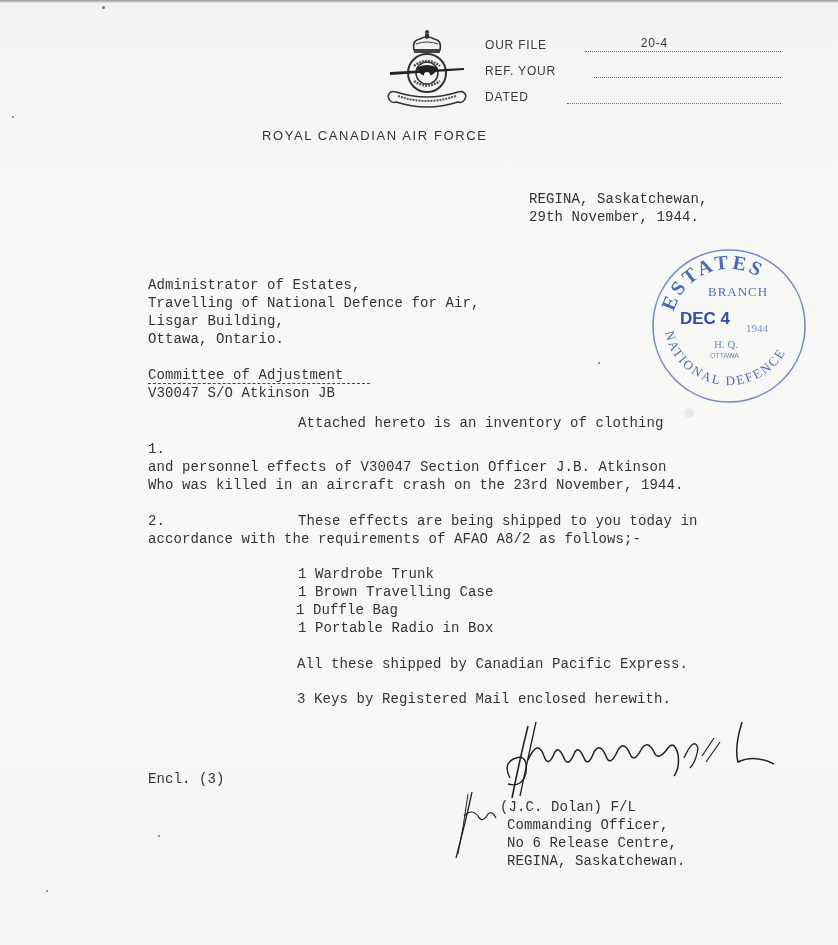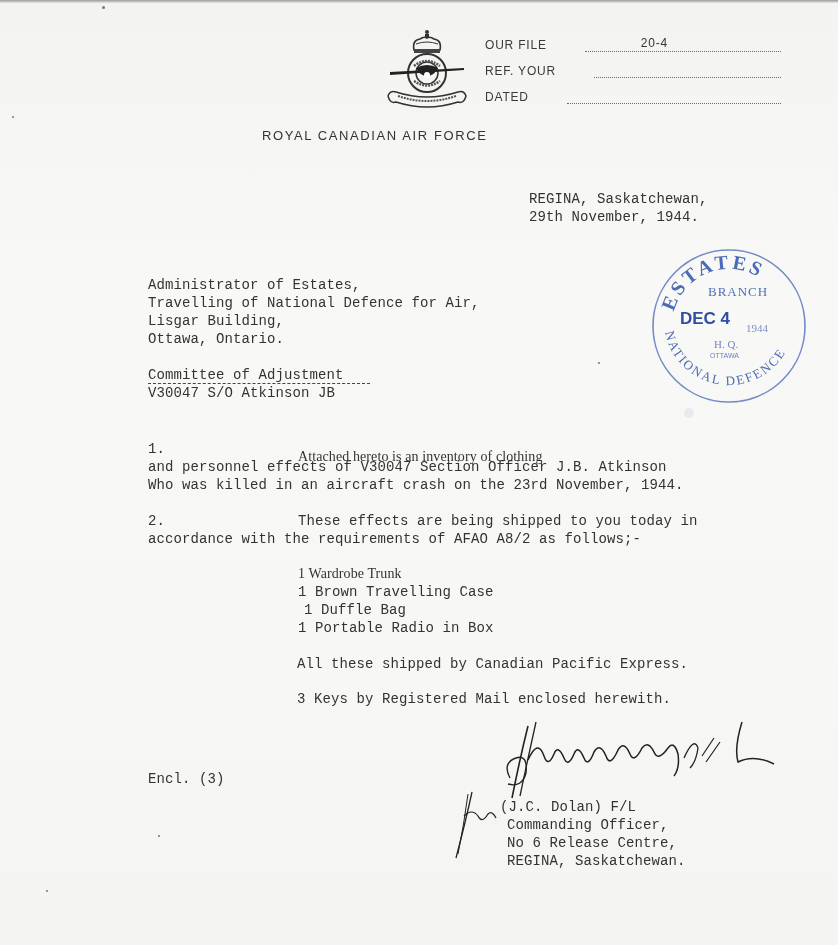--- a/index.html
+++ b/index.html
@@ -142,31 +142,31 @@
   <div class="abs tw" style="left:148px; top:276px;">Administrator of Estates,</div>
   <div class="abs tw" style="left:148px; top:294px;">Travelling of National Defence for Air,</div>
   <div class="abs tw" style="left:148px; top:312px;">Lisgar Building,</div>
   <div class="abs tw" style="left:148px; top:330px;">Ottawa, Ontario.</div>
 
   <div class="abs tw" style="left:148px; top:366px;">Committee of Adjustment</div>
   <div class="abs underline-subject"></div>
   <div class="abs tw" style="left:148px; top:384px;">V30047 S/O Atkinson JB</div>
 
   <div class="abs tw" style="left:148px; top:440px;">1.</div>
-  <div class="abs tw" style="left:298px; top:448px;font-family:Liberation Serif, serif;">Attached hereto is an inventory of clothing</div>
+  <div class="abs tw" style="left:298px; top:414px;">Attached hereto is an inventory of clothing</div>
   <div class="abs tw" style="left:148px; top:458px;">and personnel effects of V30047 Section Officer J.B. Atkinson</div>
   <div class="abs tw" style="left:148px; top:476px;">Who was killed in an aircraft crash on the 23rd November, 1944.</div>
 
   <div class="abs tw" style="left:148px; top:512px;">2.</div>
   <div class="abs tw" style="left:298px; top:512px;">These effects are being shipped to you today in</div>
   <div class="abs tw" style="left:148px; top:530px;">accordance with the requirements of AFAO A8/2 as follows;-</div>
 
-  <div class="abs tw" style="left:298px; top:565px;font-family:Liberation Serif, serif;">1 Wardrobe Trunk</div>
+  <div class="abs tw" style="left:298px; top:565px;">1 Wardrobe Trunk</div>
   <div class="abs tw" style="left:298px; top:583px;">1 Brown Travelling Case</div>
-  <div class="abs tw" style="left:304px; top:601px;">1 Duffle Bag</div>
+  <div class="abs tw" style="left:296px; top:601px;">1 Duffle Bag</div>
   <div class="abs tw" style="left:298px; top:619px;">1 Portable Radio in Box</div>
 
   <div class="abs tw" style="left:297px; top:655px;">All these shipped by Canadian Pacific Express.</div>
   <div class="abs tw" style="left:297px; top:690px;">3 Keys by Registered Mail enclosed herewith.</div>
 
   <div class="abs tw" style="left:148px; top:770px;">Encl. (3)</div>
 
   <div class="abs signature">
     <svg width="290" height="85" viewBox="0 0 290 85">
       <path d="M30 8 Q22 40 14 80" fill="none" stroke="#222" stroke-width="1.6"></path>

